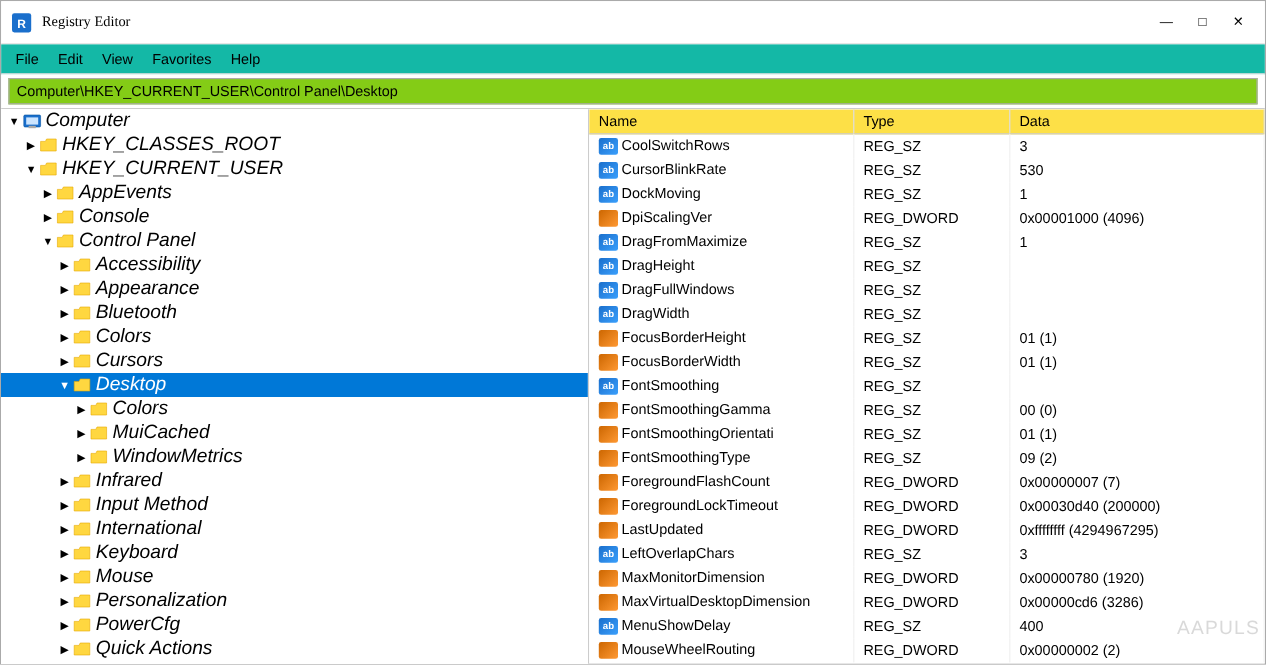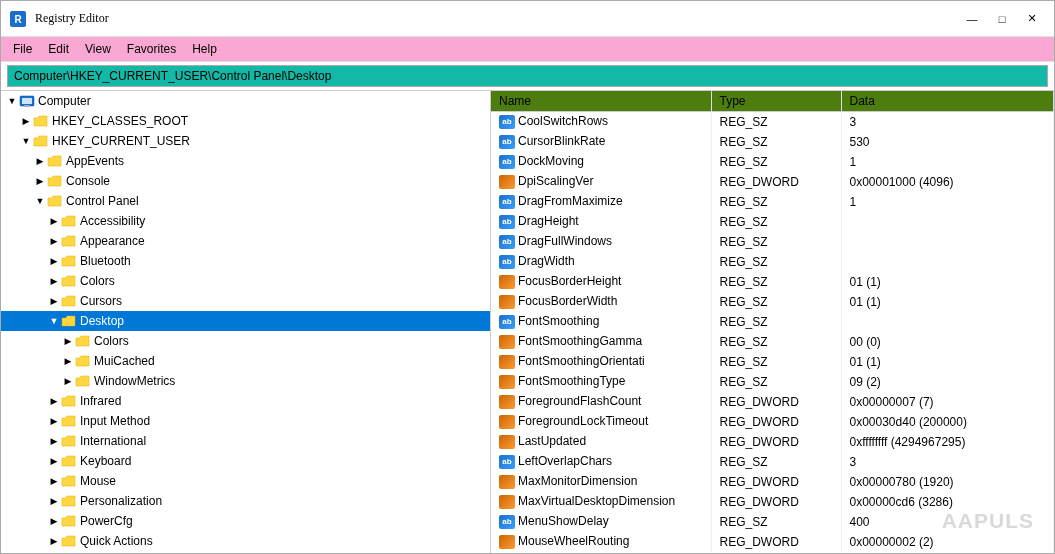--- a/index.html
+++ b/index.html
@@ -57,21 +57,21 @@
       display: flex;
       align-items: center;
       justify-content: center;
     }
     
     .menu-bar {
       display: flex;
       align-items: center;
       padding: 2px 4px;
       border-bottom: 1px solid #e0e0e0;
-      background: #f9a8d4;
+      background: #14b8a6;
     }
     .menu-item {
       padding: 3px 8px;
       cursor: pointer;
       font-size: 12px;
     }
     
     .address-bar {
       display: flex;
       align-items: center;
@@ -79,21 +79,21 @@
       border-bottom: 1px solid #ccc;
       background: #fff;
       gap: 4px;
     }
     .address-input {
       flex: 1;
       border: 1px solid #aaa;
       padding: 2px 6px;
       font-size: 12px;
       height: 22px;
-      background: #14b8a6;
+      background: #84cc16;
     }
     
     .main-content {
       display: flex;
       flex: 1;
       overflow: hidden;
     }
     
     .tree-panel {
       width: 490px;
@@ -124,21 +124,22 @@
       flex-shrink: 0;
       cursor: pointer;
     }
     .folder-icon {
       width: 16px;
       height: 16px;
       margin-right: 3px;
       flex-shrink: 0;
     }
     .tree-label {
-      font-size: 12px;
+      font-size: 16px;
+      font-style: italic;
     }
     .indent-1 { padding-left: 4px; }
     .indent-2 { padding-left: 18px; }
     .indent-3 { padding-left: 32px; }
     .indent-4 { padding-left: 46px; }
     .indent-5 { padding-left: 60px; }
 
     
     .right-panel {
       flex: 1;
@@ -151,21 +152,21 @@
     .registry-table {
       flex: 1;
       overflow-y: auto;
       overflow-x: hidden;
     }
     table {
       width: 100%;
       border-collapse: collapse;
     }
     thead tr {
-      background: #4d7c0f;
+      background: #fde047;
       border-bottom: 1px solid #ccc;
     }
     thead th {
       text-align: left;
       padding: 3px 8px;
       font-weight: normal;
       font-size: 12px;
       border-right: 1px solid #ddd;
       white-space: nowrap;
     }
@@ -185,24 +186,24 @@
     .name-col { width: 220px; }
     .type-col { width: 130px; }
     .data-col { width: auto; }
     
     ::-webkit-scrollbar { width: 14px; height: 14px; }
     ::-webkit-scrollbar-track { background: #f5f5f5; }
     ::-webkit-scrollbar-thumb { background: #c0c0c0; border: 3px solid #f5f5f5; border-radius: 4px; }
     .watermark {
       position: absolute;
       bottom: 20px;
-      right: 20px;
+      right: 4px;
       color: rgba(180,180,180,0.5);
-      font-size: 21px;
-      font-weight: bold;
+      font-size: 16px;
+      font-weight: normal;
       letter-spacing: 1px;
       pointer-events: none;
       z-index: 50;
       font-family: Arial, sans-serif;
     }
   </style>
 </head>
 <body>
 
 <div class="window">

